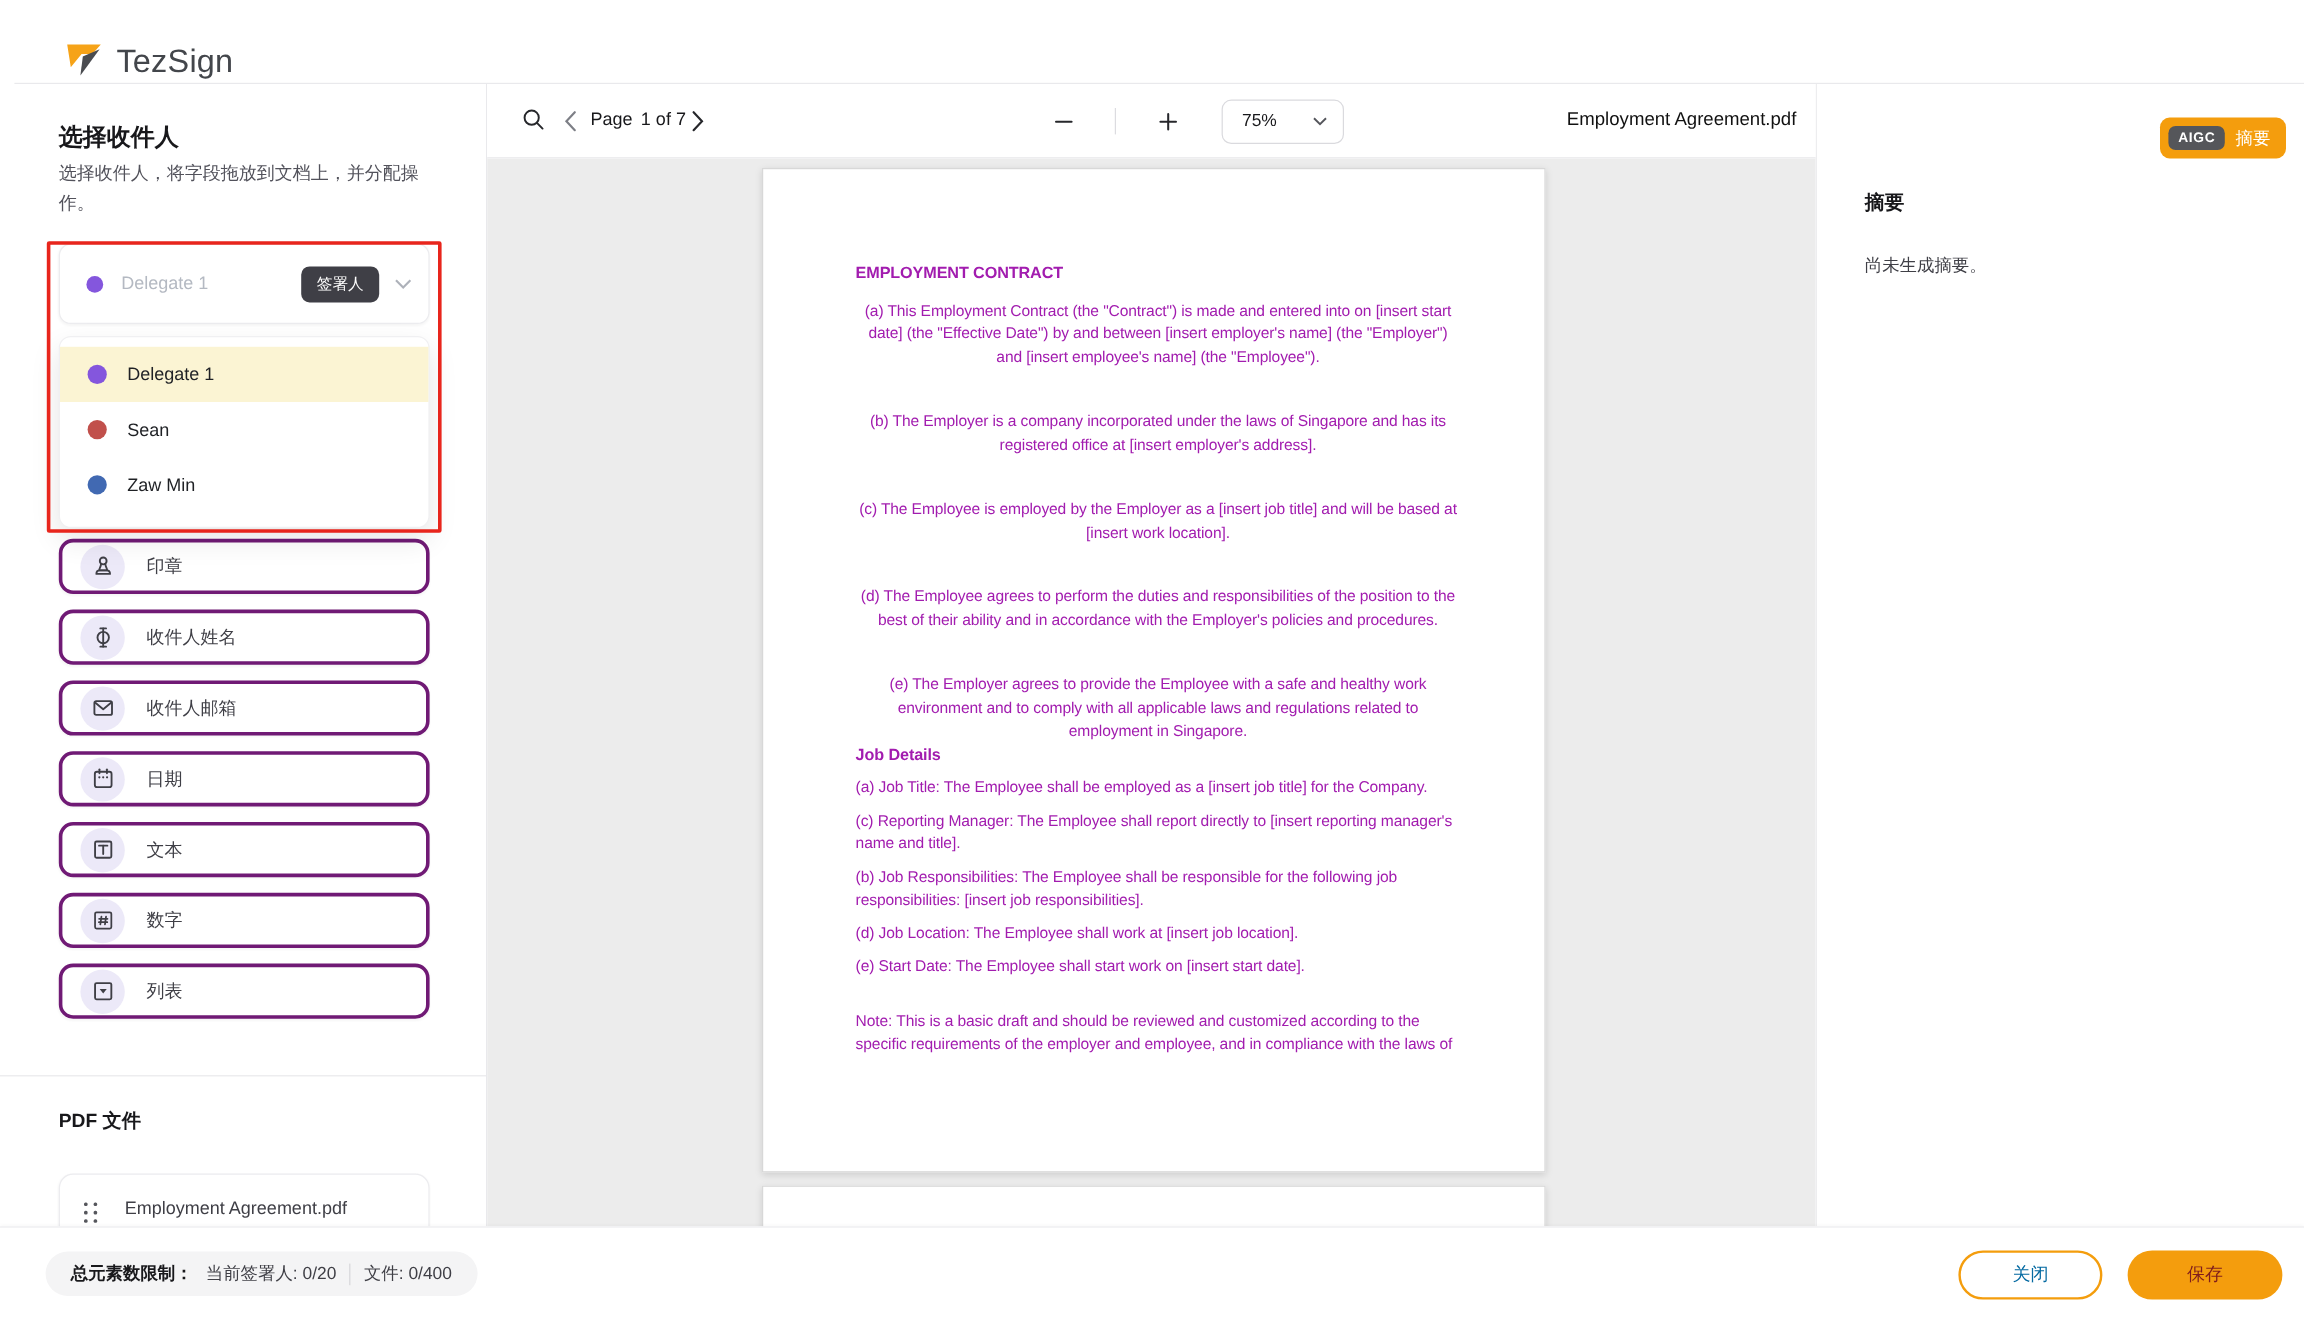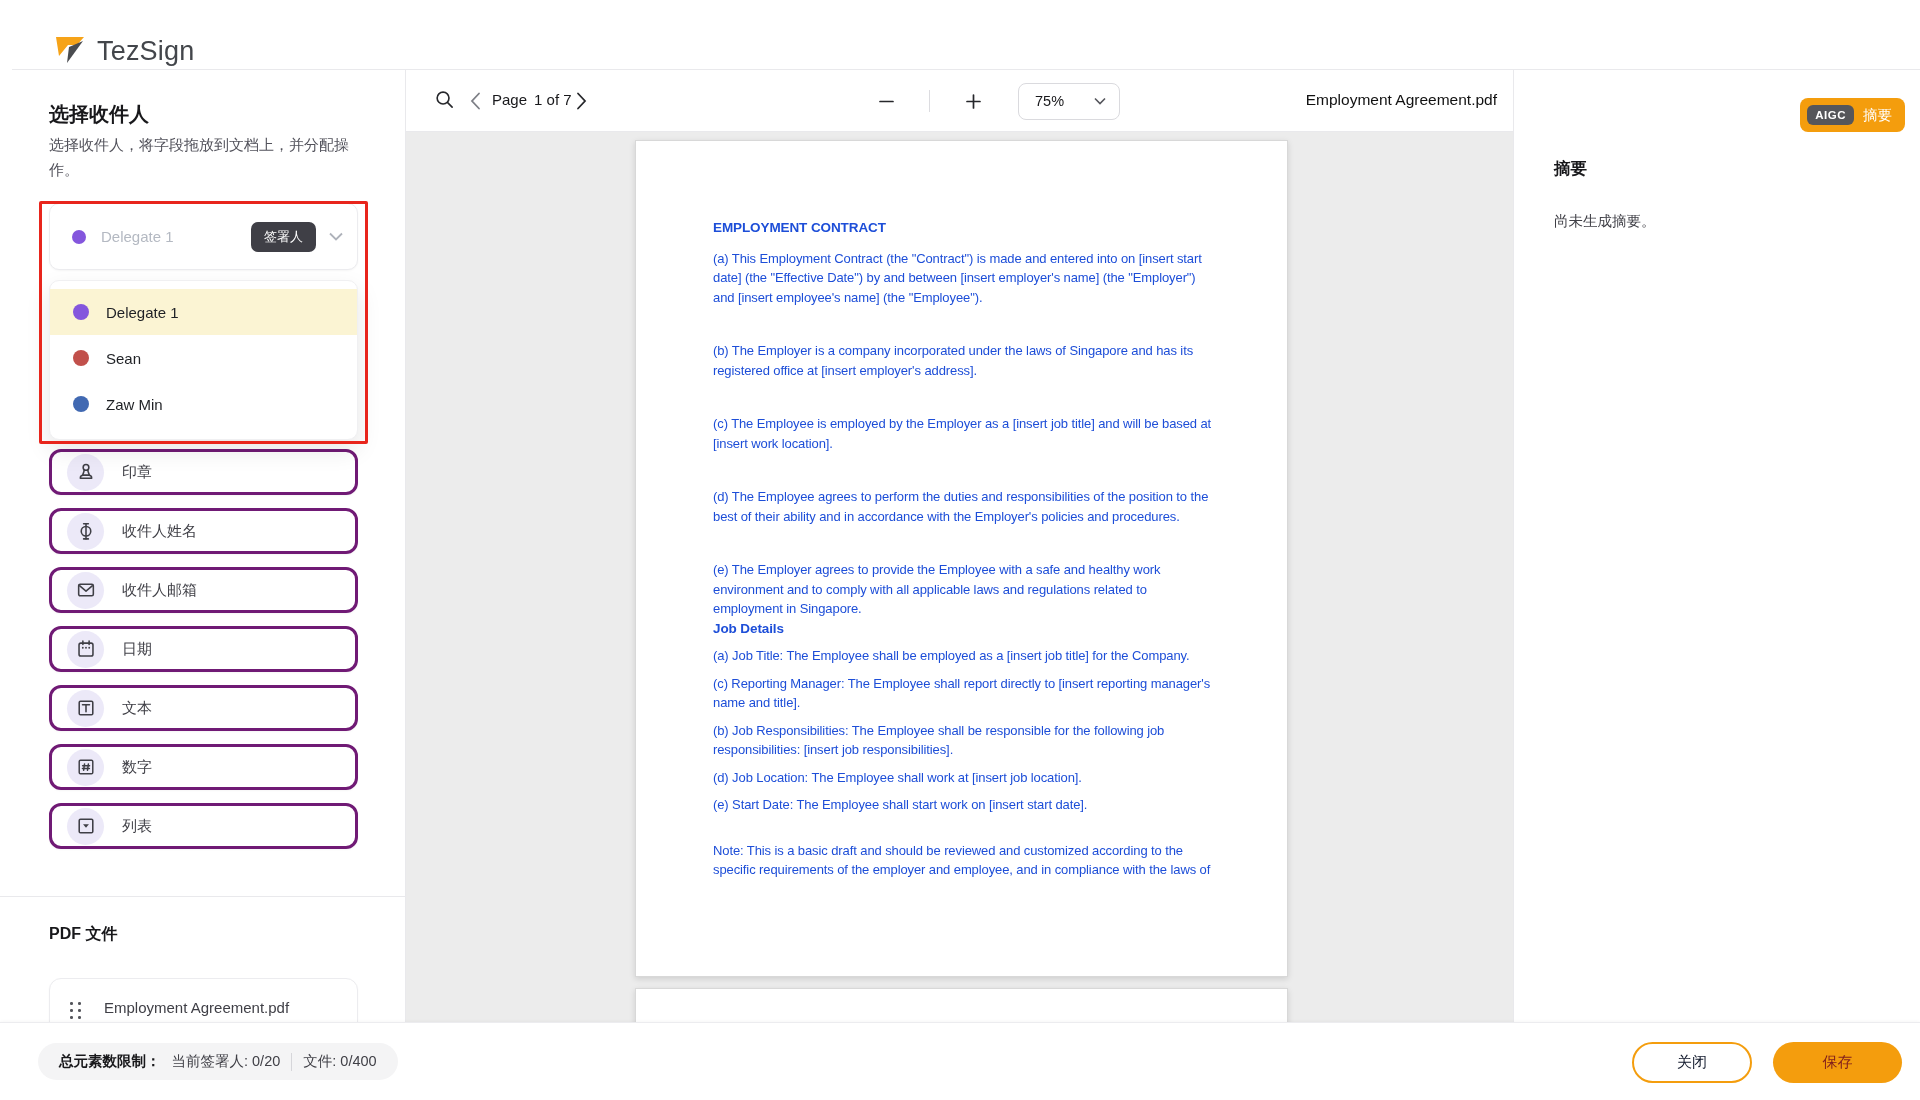--- a/index.html
+++ b/index.html
@@ -52,43 +52,43 @@
   .zoom-group { position:absolute; left:470px; top:0; height:62px; display:flex; align-items:center;gap:24px; }
   .zoom-minus,.zoom-plus { width:20px; height:20px; display:flex; align-items:center; justify-content:center; cursor:pointer; }
   .zoom-sep { width:1px; height:22px; background:#dcdce0; margin:0 9px; }
   .zoom-select { margin-left:11px; width:102px; height:37px; border:1px solid #dadade; border-radius:8px; background:#fff; display:flex; align-items:center; justify-content:space-between; padding:0 13px 0 16px; cursor:pointer; }
   .zoom-select .zoom-value { font-size:14.5px; color:#18181b; }
   .tb-doc-title { position:absolute; right:16px; top:21px; font-size:15.5px; font-weight:500; color:#111; }
 
   
   .pdf-viewer { position:absolute; left:406px; top:132px; width:1107px; height:890px; background:#ececec; overflow:hidden; z-index:5; }
   .pdf-page { position:absolute; left:229px; top:8px; width:653px; height:837px; background:#fff; border:1px solid #d8d8d8; box-shadow:0 2px 6px rgba(0,0,0,.13); }
-  .page-content { padding:77px 70px 0 77px; font-size:13px; line-height:19.5px; color:#1d4ed8; letter-spacing:-0.1px; }
+  .page-content { padding:77px 70px 0 77px; font-size:13px; line-height:19.5px; color:#a21caf; letter-spacing:-0.1px; }
   .doc-heading { font-weight:700; font-size:13.5px; margin-bottom:11px; }
-  .para { margin-bottom:34px; }
+  .para { margin-bottom:34px;text-align:center; }
   .para.last-intro { margin-bottom:0; }
   .doc-subheading { font-weight:700; font-size:13.5px; margin-bottom:8px; }
   .job-para { margin-bottom:8px; }
   .note-para { margin-top:26px; }
   .pdf-page2 { position:absolute; left:229px; top:856px; width:653px; height:80px; background:#fff; border:1px solid #d8d8d8; box-shadow:0 2px 6px rgba(0,0,0,.13); }
 
   
   .summary-panel { position:absolute; left:1513px; top:70px; width:407px; height:952px; background:#fff; border-left:1px solid #e9e9ec; z-index:10; }
   .aigc-btn { position:absolute; top:28px; right:15px; height:34px; border:none; border-radius:8px; display:flex; align-items:center; gap:9px; padding:0 13px 0 7px; cursor:pointer; color:#fff; }
   .aigc-chip { border-radius:6px; font-size:11.5px; font-weight:700; letter-spacing:.5px; padding:4px 8px; color:#fff; }
   .aigc-label { font-size:14.5px; }
   .summary-title { position:absolute; left:40px; top:88px; font-size:16.5px; font-weight:700; color:#18181b; }
   .summary-empty { position:absolute; left:40px; top:142px; font-size:14.5px; color:#3f3f46; }
 
   
   .footer { position:absolute; left:0; bottom:0; width:1920px; height:78px; background:#fff; border-top:1px solid #ececef; box-shadow:0 -1px 3px rgba(0,0,0,.03); z-index:40; }
   .limit-pill { position:absolute; left:38px; top:20px; height:37px; background:#f4f4f5; border-radius:19px; display:flex; align-items:center; padding:0 21px; gap:11px; font-size:14.5px; color:#3f3f46; white-space:nowrap; }
   .limit-pill .limit-label { font-weight:700; color:#18181b; }
   .pill-sep { width:1px; height:18px; background:#d6d6da; }
-  .btn-close { position:absolute; right:168px; top:19px; width:120px; height:41px; border-radius:21px; background:#fff; border:2px solid #f49d0d; color:#0f172a; font-size:15px; cursor:pointer; font-family:inherit; }
+  .btn-close { position:absolute; right:168px; top:19px; width:120px; height:41px; border-radius:21px; background:#fff; border:2px solid #f49d0d; color:#0369a1; font-size:15px; cursor:pointer; font-family:inherit; }
   .btn-save { position:absolute; right:18px; top:19px; width:129px; height:41px; border-radius:21px; border:none; color:#7f1d1d; font-size:15px; cursor:pointer; font-family:inherit; }
 
   svg { display:block; }
 </style>
 </head>
 <body>
 
 <div id="app">
 
   <div class="top-header">

